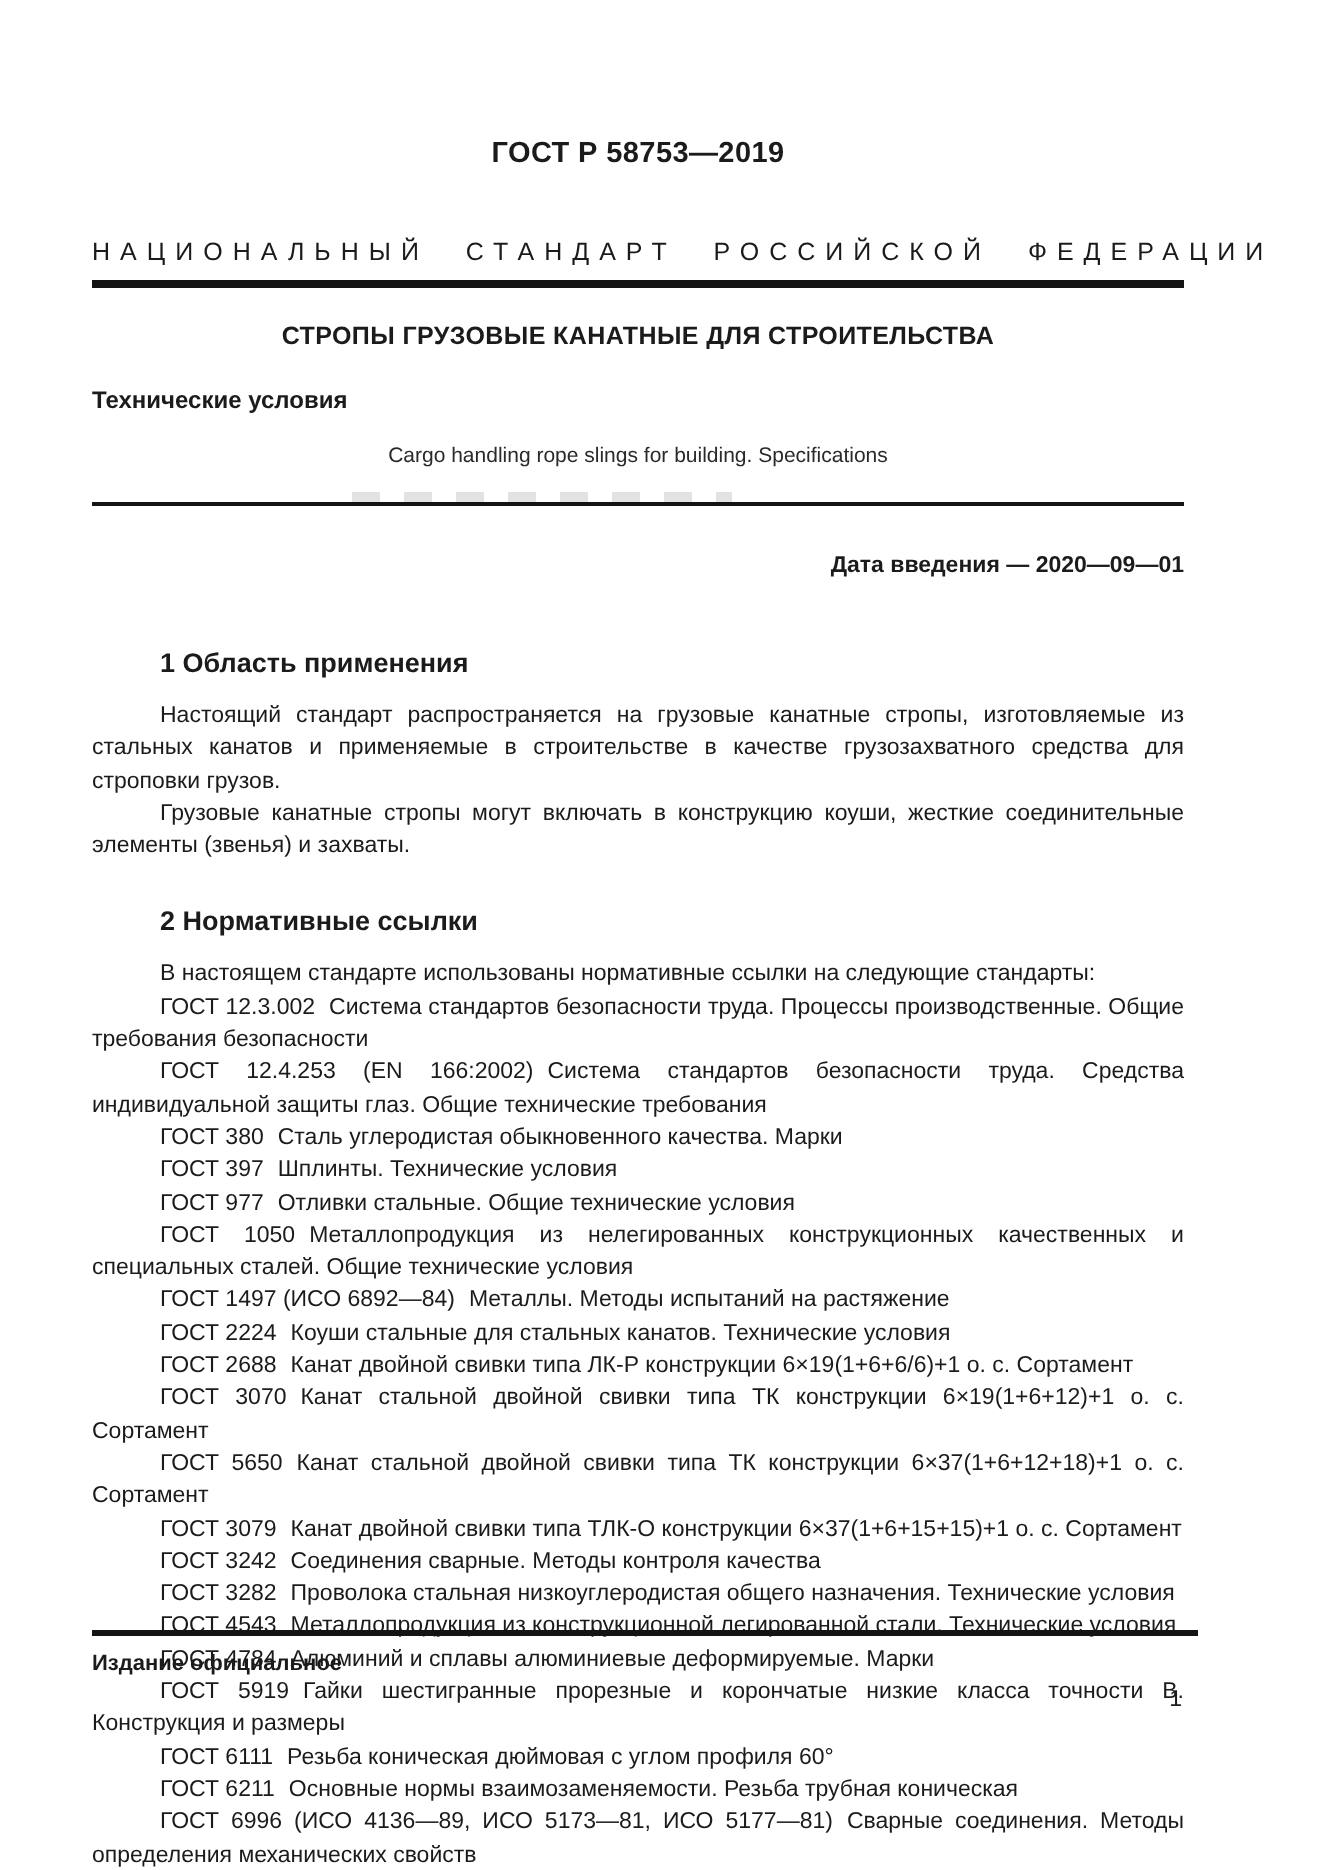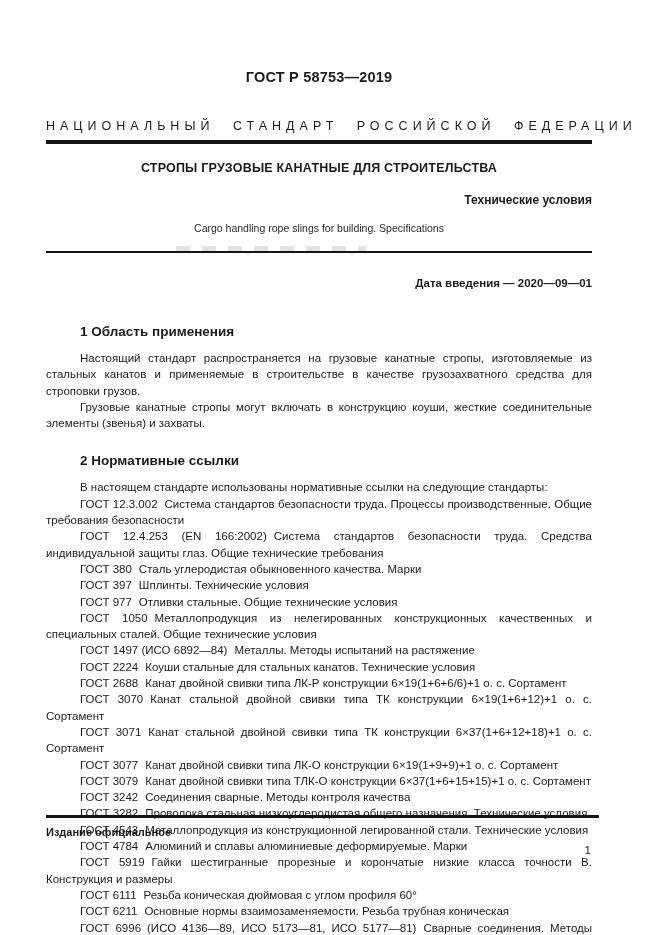--- a/index.html
+++ b/index.html
@@ -30,21 +30,21 @@
   }
   .rule-thick { margin-top:7px; height:4px; background:#141414; }
   .rule-mid   { height:2px; background:#141414; }
   .rule-bottom{ height:3px; background:#141414; }
 
   .doc-title {
     margin-top:17px; text-align:center;
     font-size:12.5px; font-weight:bold; letter-spacing:0.2px;
   }
   .doc-subtitle {
-    margin-top:18px; text-align:right;
+    margin-top:18px; text-align:left;
     font-size:12px; font-weight:bold;
   }
   .doc-title-en {
     margin-top:15px; text-align:center;
     font-size:10.5px; color:#2a2a2a;
   }
 
   .artifact {
     margin:12px auto 0 130px;
     width:190px; height:5px;
@@ -106,22 +106,21 @@
     <p class="body"><span class="code">ГОСТ 12.3.002</span><span>Система стандартов безопасности труда. Процессы производственные. Общие требования безопасности</span></p>
     <p class="body"><span class="code">ГОСТ 12.4.253 (EN 166:2002)</span><span>Система стандартов безопасности труда. Средства индивидуальной защиты глаз. Общие технические требования</span></p>
     <p class="body"><span class="code">ГОСТ 380</span><span>Сталь углеродистая обыкновенного качества. Марки</span></p>
     <p class="body"><span class="code">ГОСТ 397</span><span>Шплинты. Технические условия</span></p>
     <p class="body"><span class="code">ГОСТ 977</span><span>Отливки стальные. Общие технические условия</span></p>
     <p class="body"><span class="code">ГОСТ 1050</span><span>Металлопродукция из нелегированных конструкционных качественных и специальных сталей. Общие технические условия</span></p>
     <p class="body"><span class="code">ГОСТ 1497 (ИСО 6892—84)</span><span>Металлы. Методы испытаний на растяжение</span></p>
     <p class="body"><span class="code">ГОСТ 2224</span><span>Коуши стальные для стальных канатов. Технические условия</span></p>
     <p class="body"><span class="code">ГОСТ 2688</span><span>Канат двойной свивки типа ЛК-Р конструкции 6×19(1+6+6/6)+1 о. с. Сортамент</span></p>
     <p class="body"><span class="code">ГОСТ 3070</span><span>Канат стальной двойной свивки типа ТК конструкции 6×19(1+6+12)+1 о. с. Сортамент</span></p>
-    <p class="body"><span class="code">ГОСТ 3071</span><span>Канат стальной двойной свивки типа ТК конструкции 6×37(1+6+12+18)+1 о. с. Сортамент</span></p>
-    <p class="body"><span class="code">ГОСТ 3077</span><span>Канат двойной свивки типа ЛК-О конструкции 6×19(1+9+9)+1 о. с. Сортамент</span></p>
+    <p class="body"><span class="code">ГОСТ 5650</span><span>Канат стальной двойной свивки типа ТК конструкции 6×37(1+6+12+18)+1 о. с. Сортамент</span></p>
     <p class="body"><span class="code">ГОСТ 3079</span><span>Канат двойной свивки типа ТЛК-О конструкции 6×37(1+6+15+15)+1 о. с. Сортамент</span></p>
     <p class="body"><span class="code">ГОСТ 3242</span><span>Соединения сварные. Методы контроля качества</span></p>
     <p class="body"><span class="code">ГОСТ 3282</span><span>Проволока стальная низкоуглеродистая общего назначения. Технические условия</span></p>
     <p class="body"><span class="code">ГОСТ 4543</span><span>Металлопродукция из конструкционной легированной стали. Технические условия</span></p>
     <p class="body"><span class="code">ГОСТ 4784</span><span>Алюминий и сплавы алюминиевые деформируемые. Марки</span></p>
     <p class="body"><span class="code">ГОСТ 5919</span><span>Гайки шестигранные прорезные и корончатые низкие класса точности В. Конструкция и размеры</span></p>
     <p class="body"><span class="code">ГОСТ 6111</span><span>Резьба коническая дюймовая с углом профиля 60°</span></p>
     <p class="body"><span class="code">ГОСТ 6211</span><span>Основные нормы взаимозаменяемости. Резьба трубная коническая</span></p>
     <p class="body"><span class="code">ГОСТ 6996 (ИСО 4136—89, ИСО 5173—81, ИСО 5177—81)</span><span>Сварные соединения. Методы определения механических свойств</span></p>
 

